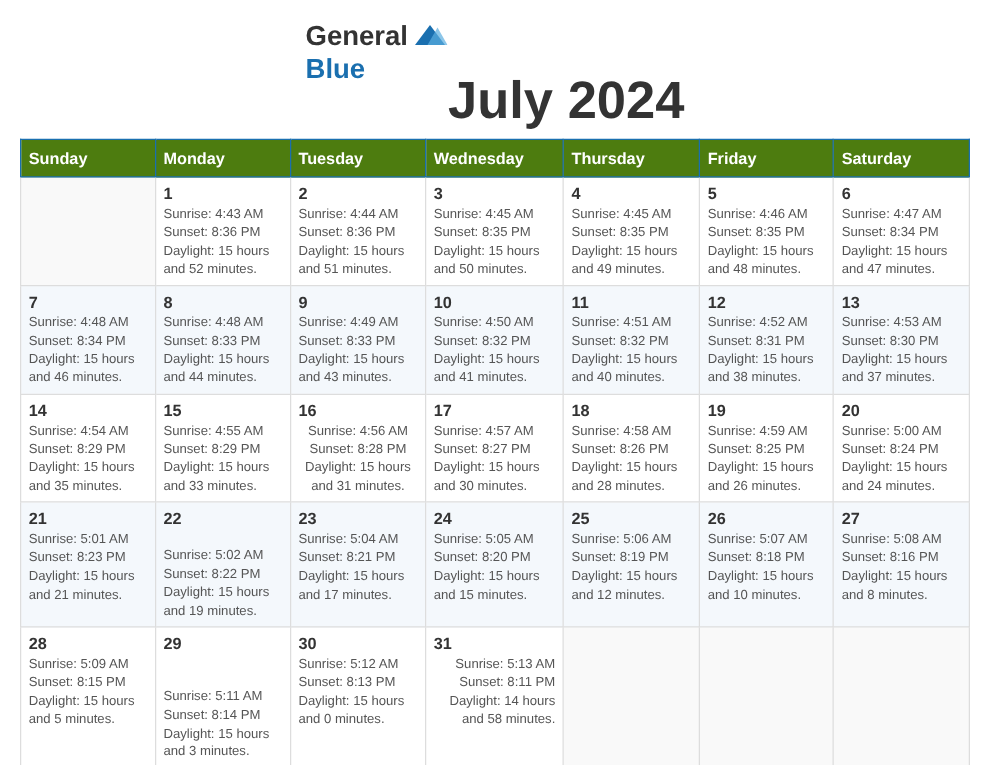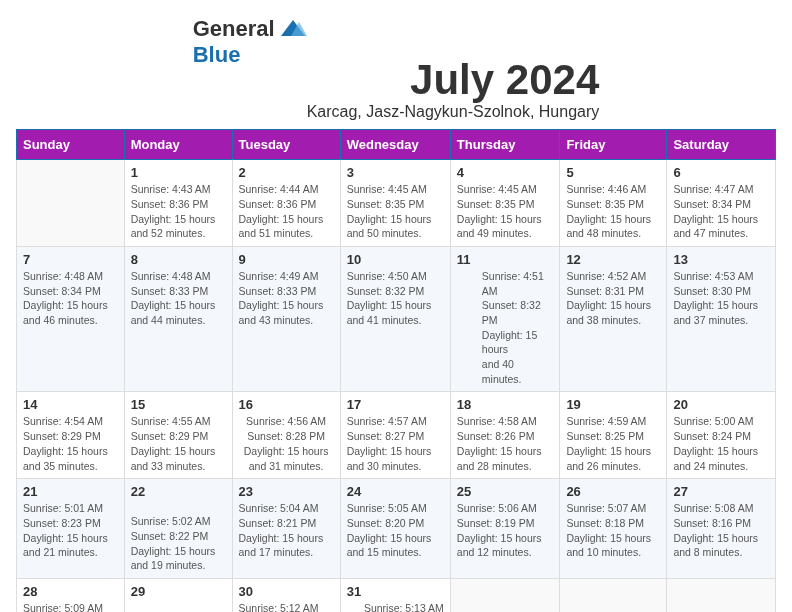--- a/index.html
+++ b/index.html
@@ -39,21 +39,21 @@
     .location-title {
       font-size: 16px;
       color: #333;
     }
     table {
       width: 100%;
       border-collapse: collapse;
       font-size: 11px;
     }
     thead tr {
-      background-color: #a21caf;
+      background-color: #4d7c0f;
       color: #fff;
     }
     thead th {
       padding: 7px 6px;
       text-align: left;
       font-size: 13px;
       font-weight: bold;
       border: 1px solid #1a6faf;
     }
     tbody tr {
@@ -95,21 +95,20 @@
         <polygon points="14,2 26,18 2,18" fill="#1a6faf"></polygon>
         <polygon points="20,4 28,18 12,18" fill="#5baee0" opacity="0.7"></polygon>
       </svg>
     </div>
     <div>
       <span style="font-size:22px;font-weight:bold;color:#1a6faf;">Blue</span>
     </div>
   </div>
   <div class="title-area">
     <div class="month-title">July 2024</div>
-    <div class="location-title">Karcag, Jasz-Nagykun-Szolnok, Hungary</div>
   </div>
 </div>
 
 <table>
   <thead>
     <tr>
     <th>Sunday</th>
         <th>Monday</th>
         <th>Tuesday</th>
         <th>Wednesday</th>
@@ -188,21 +187,21 @@
         </td>
         <td>
           <span class="day-num">10</span>
           <div class="day-info" style="white-space: pre-line;">Sunrise: 4:50 AM
 Sunset: 8:32 PM
 Daylight: 15 hours
 and 41 minutes.</div>
         </td>
         <td>
           <span class="day-num">11</span>
-          <div class="day-info" style="white-space: pre-line; margin-left: 25px;">Sunrise: 4:51 AM
+          <div class="day-info" style="white-space: pre-line;">Sunrise: 4:51 AM
 Sunset: 8:32 PM
 Daylight: 15 hours
 and 40 minutes.</div>
         </td>
         <td>
           <span class="day-num">12</span>
           <div class="day-info" style="white-space: pre-line;">Sunrise: 4:52 AM
 Sunset: 8:31 PM
 Daylight: 15 hours
 and 38 minutes.</div>

